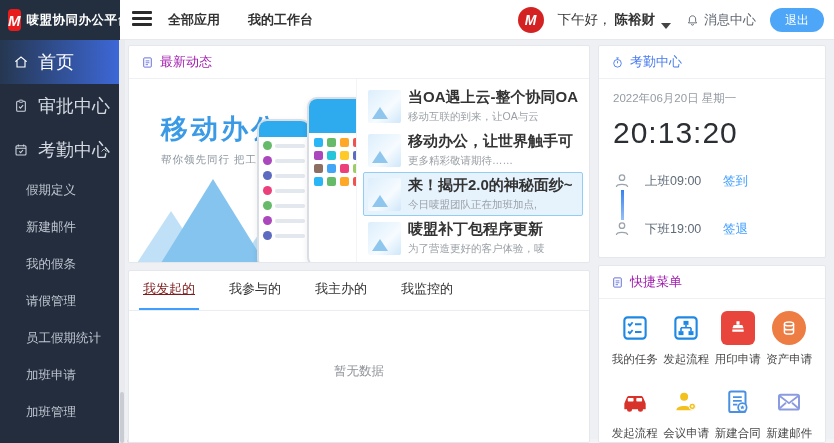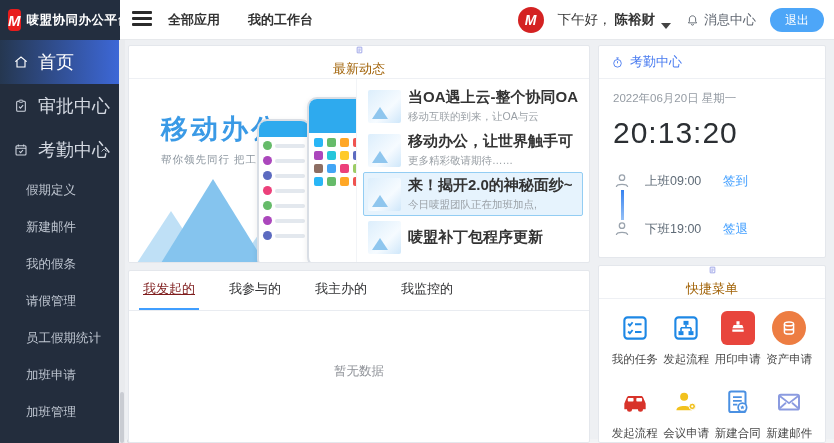--- a/index.html
+++ b/index.html
@@ -32,21 +32,21 @@
   .side-item .chev { position:absolute; right:10px; top:16px; }
   .side-sub { height:37px; display:flex; align-items:center; padding-left:26px; color:#bfc6d1; font-size:12.5px; cursor:pointer; }
   .v-scroll { position:absolute; left:119px; top:40px; width:6px; height:403px; background:#e9ebee; }
   .v-scroll .thumb { position:absolute; left:1px; width:4px; border-radius:2px; background:#c9ccd2; top:352px; height:51px; }
   .h-scroll { position:absolute; left:125px; bottom:0; right:0; height:4px; background:#f2f3f5; }
   .h-scroll .thumb { position:absolute; left:2px; top:0; height:4px; width:195px; border-radius:2px; background:#d6d9dd; }
 
   
   .panel { position:absolute; background:#fff; border:1px solid #e4e7ec; border-radius:2px; overflow:hidden; }
   .panel-head { height:33px; display:flex; align-items:center; gap:6px; padding:0 12px; border-bottom:1px solid #eef0f4; font-size:13px; }
-  .head-indigo { color:#a16207;flex-direction:column; }
+  .head-indigo { color:#a21caf; }
   .head-blue { color:#4a7cf0; }
 
   
   #news-panel { left:128px; top:45px; width:462px; height:218px; }
   .news-body { display:flex; height:184px; }
   .banner { position:relative; width:303px; height:184px; overflow:hidden; border-right:1px solid #f2f4f7; background:#fff; }
   .banner-title { position:absolute; left:32px; top:32px; font-size:27px; font-weight:bold; color:#3a9ae6; letter-spacing:3px; }
   .banner-sub { position:absolute; left:32px; top:74px; font-size:10.5px; color:#8b959e; letter-spacing:1px; }
   .mt { position:absolute; width:0; height:0; }
   .mt1 { left:8px; bottom:0; border-left:34px solid transparent; border-right:34px solid transparent; border-bottom:52px solid #bfe0f6; }
@@ -303,20 +303,21 @@
           <div class="news-thumb"></div>
           <div class="news-txt">
               <div class="news-title">来！揭开2.0的神秘面纱~</div>
               <div class="news-sub">今日唛盟团队正在加班加点,</div>
             </div>
         </div>
         <div class="news-item">
           <div class="news-thumb"></div>
           <div class="news-txt">
               <div class="news-title">唛盟补丁包程序更新</div>
+              <div class="news-sub">为了营造更好的客户体验，唛</div>
             </div>
         </div>
       </div>
     </div>
   </div>
 
   <div class="panel" id="tasks-panel">
     <div class="tabs">
       <div class="tab active">我发起的</div>
       <div class="tab">我参与的</div>

